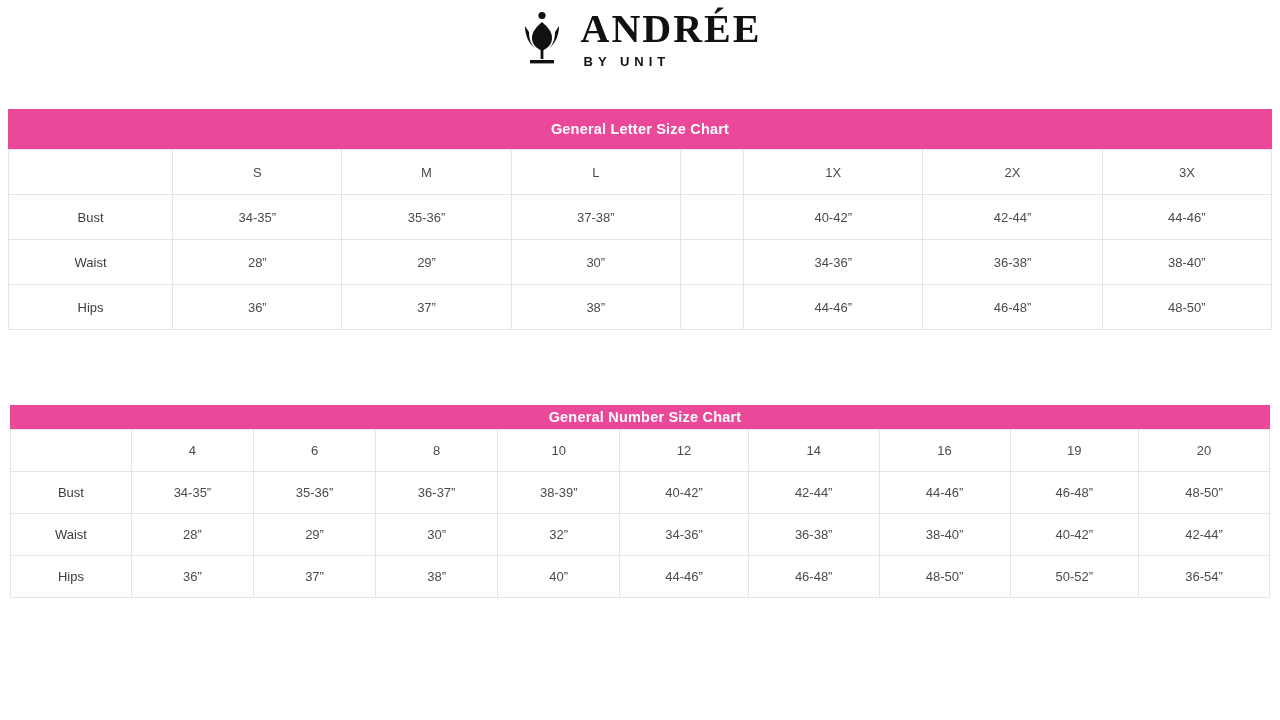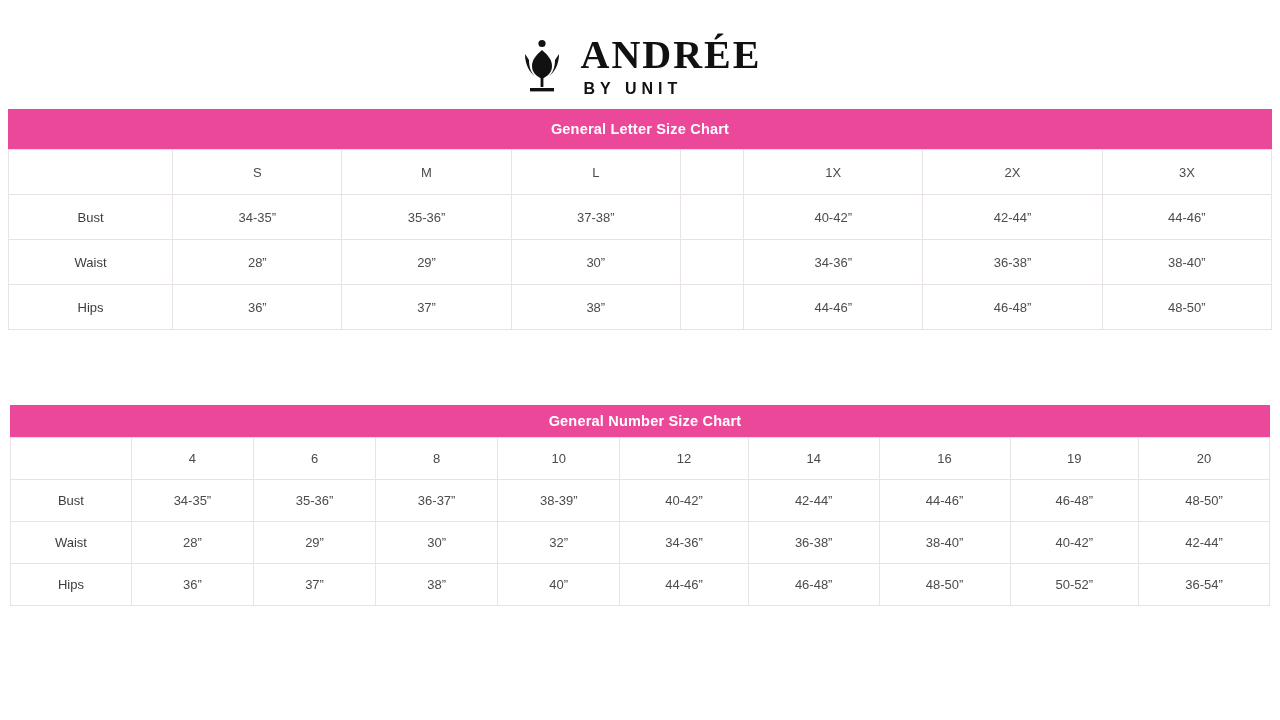--- a/index.html
+++ b/index.html
@@ -22,21 +22,20 @@
 
   
   .logo-block {
     display: flex;
     align-items: center;
     justify-content: center;
     gap: 16px;
     padding-top: 4px;
     height: 72px;
     box-sizing: border-box;
-    margin-top: 28px;
   }
   .logo-mark {
     width: 46px;
     height: 54px;
     display: block;
   }
   .logo-words {
     display: flex;
     flex-direction: column;
     align-items: flex-start;
@@ -44,21 +43,21 @@
   }
   .logo-name {
     font-family: "Liberation Serif", serif;
     font-size: 40px;
     font-weight: 700;
     letter-spacing: 2px;
     color: #111111;
   }
   .logo-sub {
     font-family: "Liberation Sans", sans-serif;
-    font-size: 16px;
+    font-size: 13px;
     font-weight: 700;
     letter-spacing: 5px;
     color: #111111;
     margin-top: 6px;
     margin-left: 3px;
   }
 
   
   .chart-block {
     position: absolute;
@@ -98,21 +97,21 @@
     border-bottom: 1px solid #e9e2e5;
   }
 
   
   #letter-chart { left: 8px; top: 109px; width: 1264px; }
   #letter-chart .chart-title { height: 40px; }
   #letter-chart table.size-table td { height: 44px; }
 
   
   #number-chart { left: 10px; top: 405px; width: 1260px; }
-  #number-chart .chart-title { height: 32px; padding-left: 10px; }
+  #number-chart .chart-title { height: 24px; padding-left: 10px; }
   #number-chart table.size-table td { height: 41px; }
 </style>
 </head>
 <body>
 
 <div class="page">
 
   <div class="logo-block">
     <span class="logo-mark-wrap">
       <svg class="logo-mark" viewBox="0 0 46 54" xmlns="http://www.w3.org/2000/svg" aria-hidden="true">

